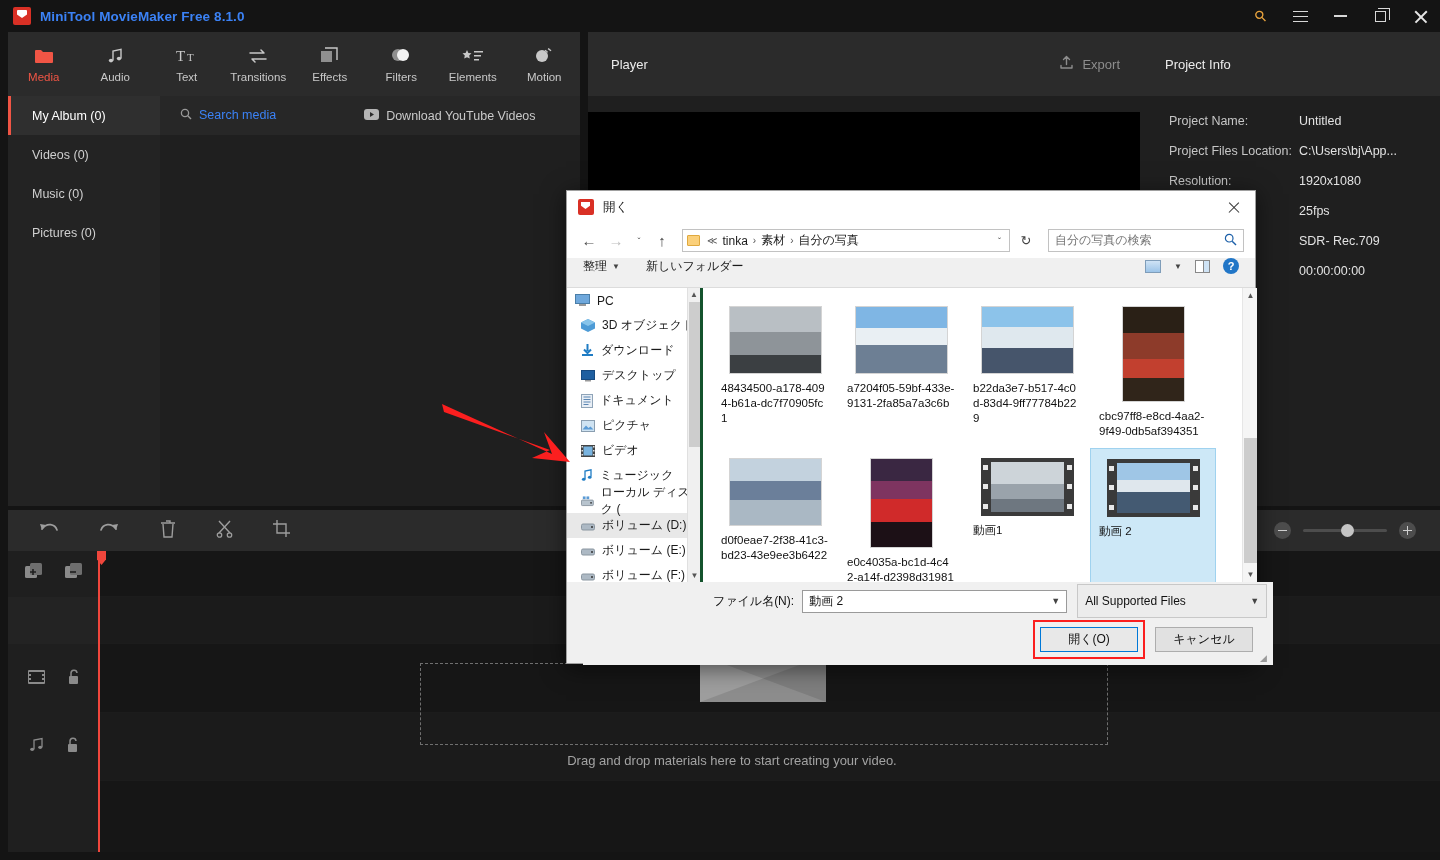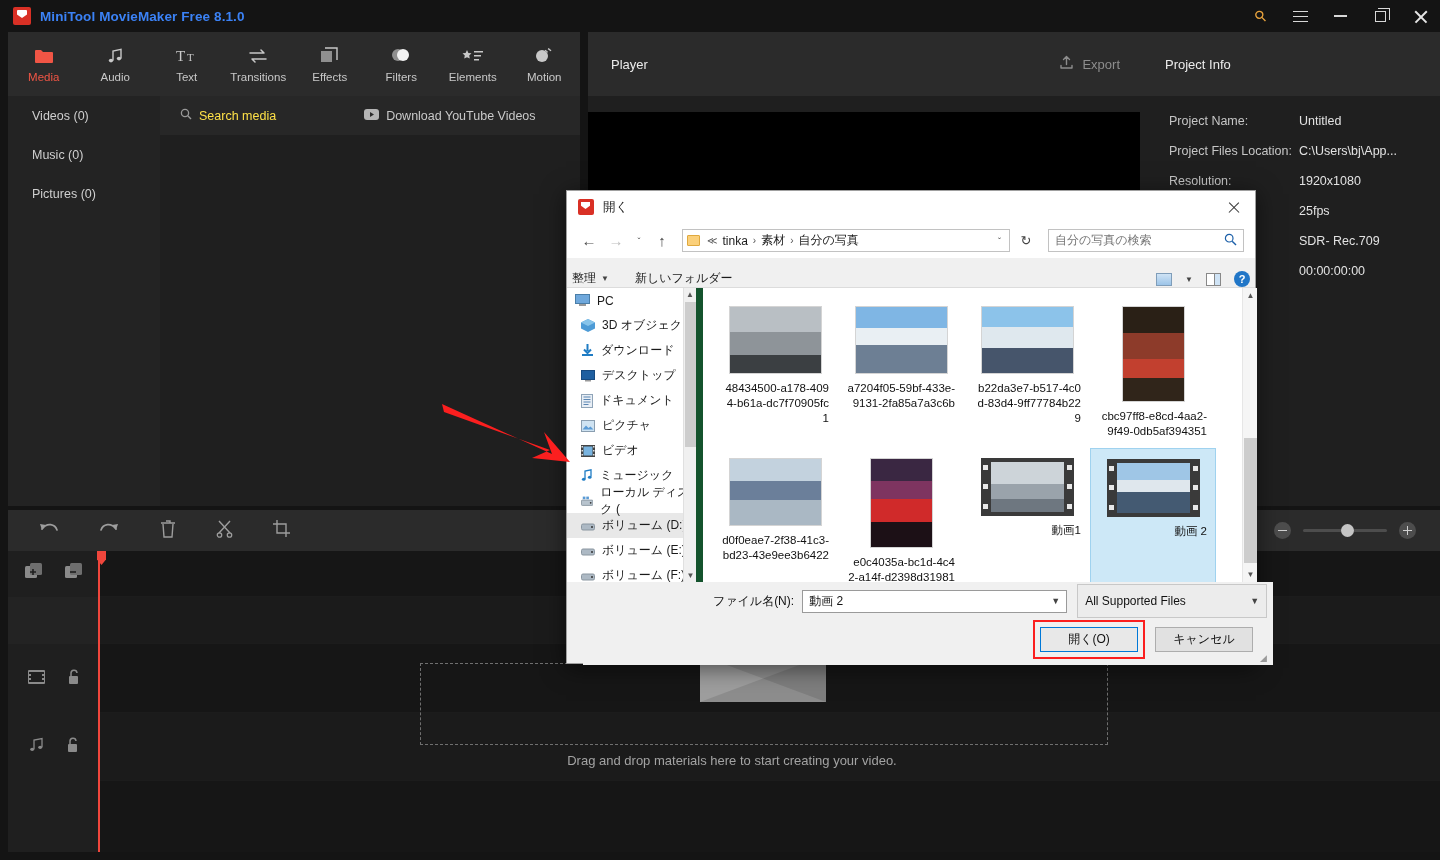--- a/index.html
+++ b/index.html
@@ -73,21 +73,21 @@
   .media-side { position:absolute; left:0; top:0; width:152px; height:410px; background:#232323; }
   .mitem {
     height: 39px; display: flex; align-items: center; padding-left: 24px;
     color: #cfcfcf; font-size: 12.5px; position: relative;
   }
   .mitem.sel { background: #2f2f2f; color: #fff; }
   .mitem.sel::before { content:""; position:absolute; left:0; top:0; width:3px; height:39px; background:#f05545; }
 
   .media-main { position:absolute; left:152px; top:0; right:0; bottom:0; background:#1f1f1f; }
   .media-bar { height: 39px; display:flex; align-items:center; background:#272727; }
-  .search-media { display:flex; align-items:center; gap:7px; margin-left:20px; color:#fde047; font-size:12.5px; }
+  .search-media { display:flex; gap:7px; margin-left:20px; color:#3b82f6; font-size:12.5px; }
   .yt-dl { display:flex; align-items:center; gap:7px; margin-left:88px; color:#c9c9c9; font-size:12.5px; }
   .import-wrap {
     position:absolute; left:108px; top:105px; width:230px; height:120px;
     border:2px solid #fb1f1f;
   }
   .import-box {
     position:absolute; left:9px; top:9px; right:9px; bottom:9px;
     border:1px dashed #7d7d7d; display:flex; flex-direction:column;
     align-items:center; justify-content:center; gap:11px;
   }
@@ -189,48 +189,48 @@
   .crumb { padding:0 3px; color:#1a1a1a; }
   .crumb-sep { color:#555; padding:0 2px; font-size:10px; }
   .crumb-dd { margin-left:auto; color:#444; font-size:9px; padding-right:4px; }
   .refresh { width:22px; height:23px; display:flex; align-items:center; justify-content:center; color:#444; font-size:13px; border:1px solid transparent; }
   .dlg-search {
     width:196px; height:23px; border:1px solid #c2c2c2; background:#fff; margin-left:6px;
     display:flex; align-items:center; padding:0 6px; font-size:12px; color:#767676;
   }
   .mag { margin-left:auto; color:#1b5fa8; font-size:12px; }
 
-  .dlg-cmd { height:30px; background:#f0f0f0; display:flex; align-items:flex-end; padding:0 5px; font-size:12px; color:#1a1a1a; border-bottom:1px solid #dcdcdc; }
+  .dlg-cmd { height:30px; background:#f0f0f0; display:flex; align-items:flex-start; padding:0 16px; font-size:12px; color:#1a1a1a; border-bottom:1px solid #dcdcdc; }
   .cmd-item { display:flex; align-items:center; gap:5px; margin-right:26px; }
   .cmd-caret { font-size:8px; color:#444; }
   .cmd-right { margin-left:auto; display:flex; align-items:center; gap:13px; }
   .view-ico { width:16px; height:13px; border:1px solid #7f9db9; background:linear-gradient(#cfe3f5,#9cc4e8); }
   .pane-ico { width:15px; height:13px; border:1px solid #888; display:flex; }
   .pane-ico i { display:block; width:50%; height:100%; }
   .pane-ico i:first-child { background:#fff; }
   .pane-ico i:last-child { background:#cfe3f5; border-left:1px solid #888; }
   .help-ico { width:16px; height:16px; border-radius:50%; background:#2176c7; color:#fff; font-size:11px; font-weight:bold; display:flex; align-items:center; justify-content:center; }
 
   .dlg-body { position:absolute; left:0; top:97px; width:690px; height:294px; display:flex; background:#fff; }
-  .tree { width:136px; background:#fff; border-right:7px solid #14532d; position:relative; overflow:hidden; }
+  .tree { width:136px; background:#fff; border-right:3px solid #14532d; position:relative; overflow:hidden; }
   .tnode { height:25px; display:flex; align-items:center; padding-left:14px; font-size:12px; color:#1a1a1a; gap:7px; }
   .tnode.root { padding-left:8px; }
   .tnode.sel { background:#e8e8e8; }
   .tree-sb { position:absolute; right:0; top:0; width:13px; height:294px; background:#f0f0f0; border-left:1px solid #e0e0e0; }
   .sb-up, .sb-dn { height:13px; display:flex; align-items:center; justify-content:center; font-size:8px; color:#555; }
   .sb-dn { position:absolute; bottom:0; width:13px; }
   .sb-thumb { position:absolute; width:11px; background:#cdcdcd; left:1px; }
 
   .files { flex:1; position:relative; background:#fff; overflow:hidden; }
   .grid { position:absolute; left:9px; top:8px; width:530px; display:flex; flex-wrap:wrap; }
   .cell { width:126px; margin-right:0; display:flex; flex-direction:column; align-items:center; padding-top:10px; height:152px; }
   .cell.sel { background:#cde8f7; border:1px solid #9fd2ef; }
   .thumb { width:93px; height:68px; border:1px solid #d4d4d4; background:#bbb; position:relative; overflow:hidden; }
   .thumb.tall { width:63px; height:96px; }
-  .fname { margin-top:7px; width:108px; text-align:right; font-size:11.5px; line-height:15px; color:#111; word-break:break-all; }
+  .fname { margin-top:7px; width:108px; text-align:left; font-size:11.5px; line-height:15px; color:#111; word-break:break-all; }
   .vid-strip { width:93px; height:58px; background:#3a3a3a; position:relative; display:flex; align-items:center; justify-content:center; border:none; }
   .vid-strip .inner { width:73px; height:50px; background:#9aa7b0; }
   .vid-strip .perfs { position:absolute; top:0; bottom:0; width:9px; display:flex; flex-direction:column; justify-content:space-around; align-items:center; }
   .vid-strip .perfs.l { left:0; } .vid-strip .perfs.r { right:0; }
   .vid-strip .perfs b { display:block; width:5px; height:5px; background:#e8e8e8; }
   .files-sb { position:absolute; right:0; top:0; width:15px; height:294px; background:#f5f5f5; border-left:1px solid #e6e6e6; }
   .files-sb .sb-up,.files-sb .sb-dn { height:15px; width:15px; }
   .files-sb .sb-thumb { width:13px; left:1px; background:#cdcdcd; }
 
   .dlg-foot { position:absolute; left:16px; top:391px; width:690px; height:83px; background:#f0f0f0; }
@@ -356,20 +356,23 @@
             <circle cx="8" cy="9" r="6" fill="#c8c8c8"></circle>
             <path d="M11 3.3a6 6 0 012.6 2M14 1.6a8 8 0 013 2.4" stroke="#c8c8c8" stroke-width="1.2" fill="none"></path>
           </svg>
       </span>
       <span class="tlabel">Motion</span>
     </div>
   </div>
 
   <div class="media-panel">
     <div class="media-side">
+      <div class="mitem sel">
+          <span>My Album (0)</span>
+        </div>
       <div class="mitem">
           <span>Videos (0)</span>
         </div>
       <div class="mitem">
           <span>Music (0)</span>
         </div>
       <div class="mitem">
           <span>Pictures (0)</span>
         </div>
     </div>

